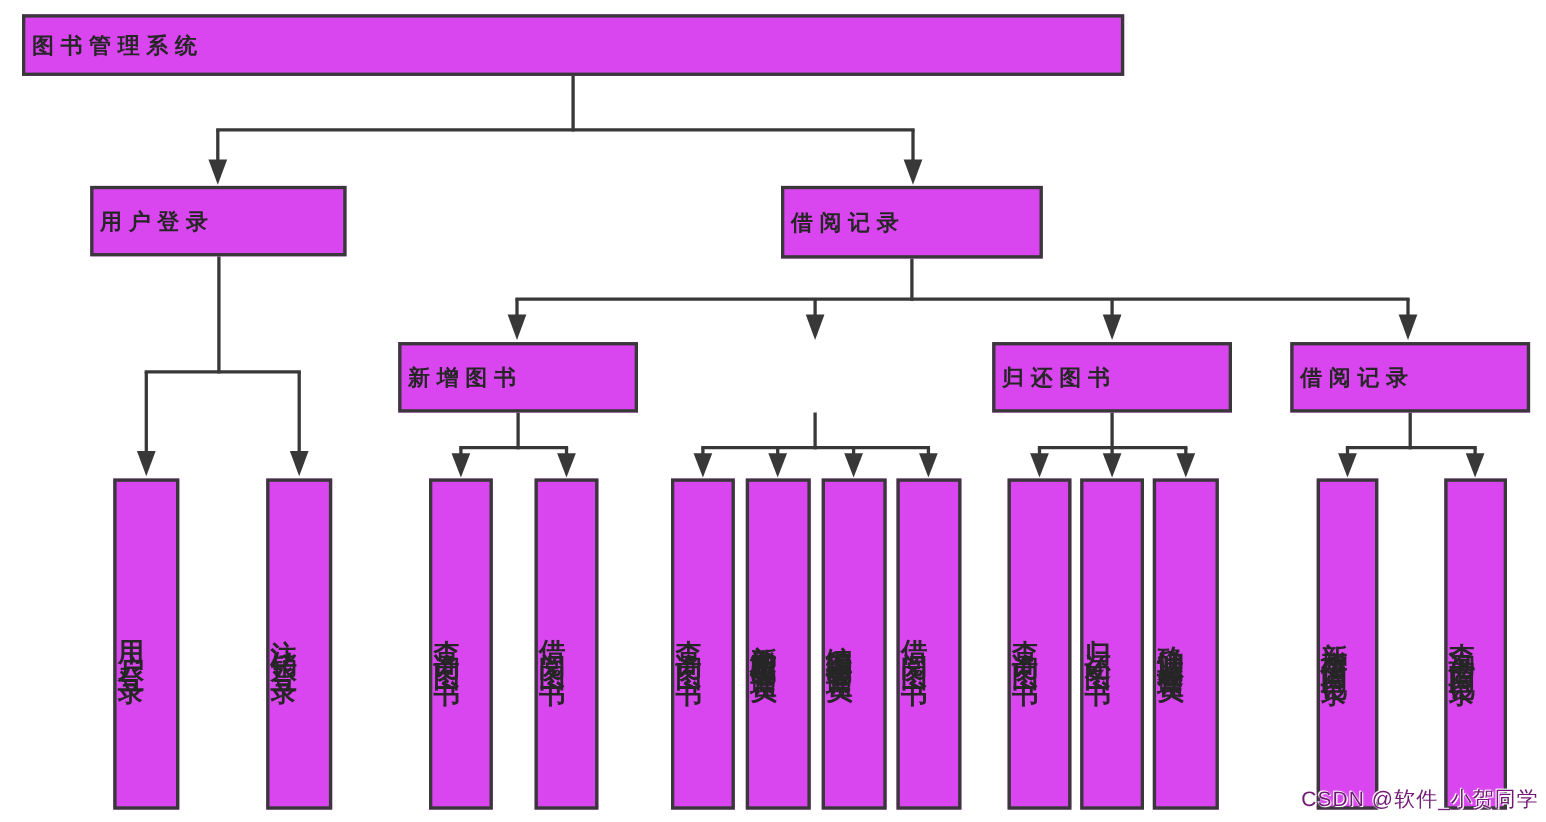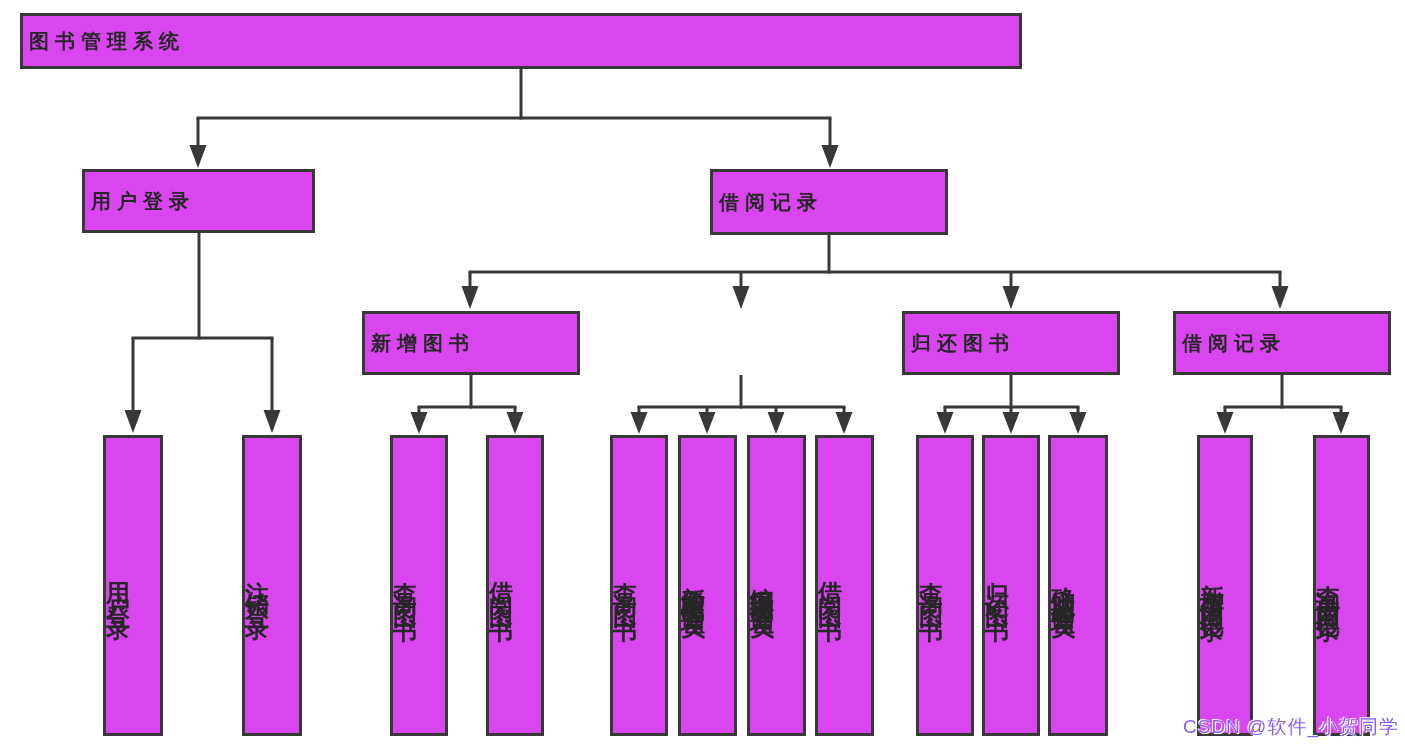--- a/index.html
+++ b/index.html
@@ -42,21 +42,21 @@
   .ls4 { letter-spacing: 12px; }
   .ls6 { letter-spacing: 7px; }
   .ls9 { letter-spacing: 4px; }
   #watermark {
     position: absolute;
     left: 1183px;
     top: 714px;
     z-index: 2;
     font-size: 19px;
     letter-spacing: 1px;
-    color: #8b5cf6;
+    color: #701a75;
     text-shadow: 1px 1px 0 #ffffff, -1px -1px 0 #ffffff, 0 0 2px #ffffff;
     white-space: nowrap;
   }
 </style>
 </head>
 <body>
 
 <div id="canvas">
 
   <svg id="connectors" width="1405" height="747" viewBox="0 0 1405 747" aria-hidden="true">

